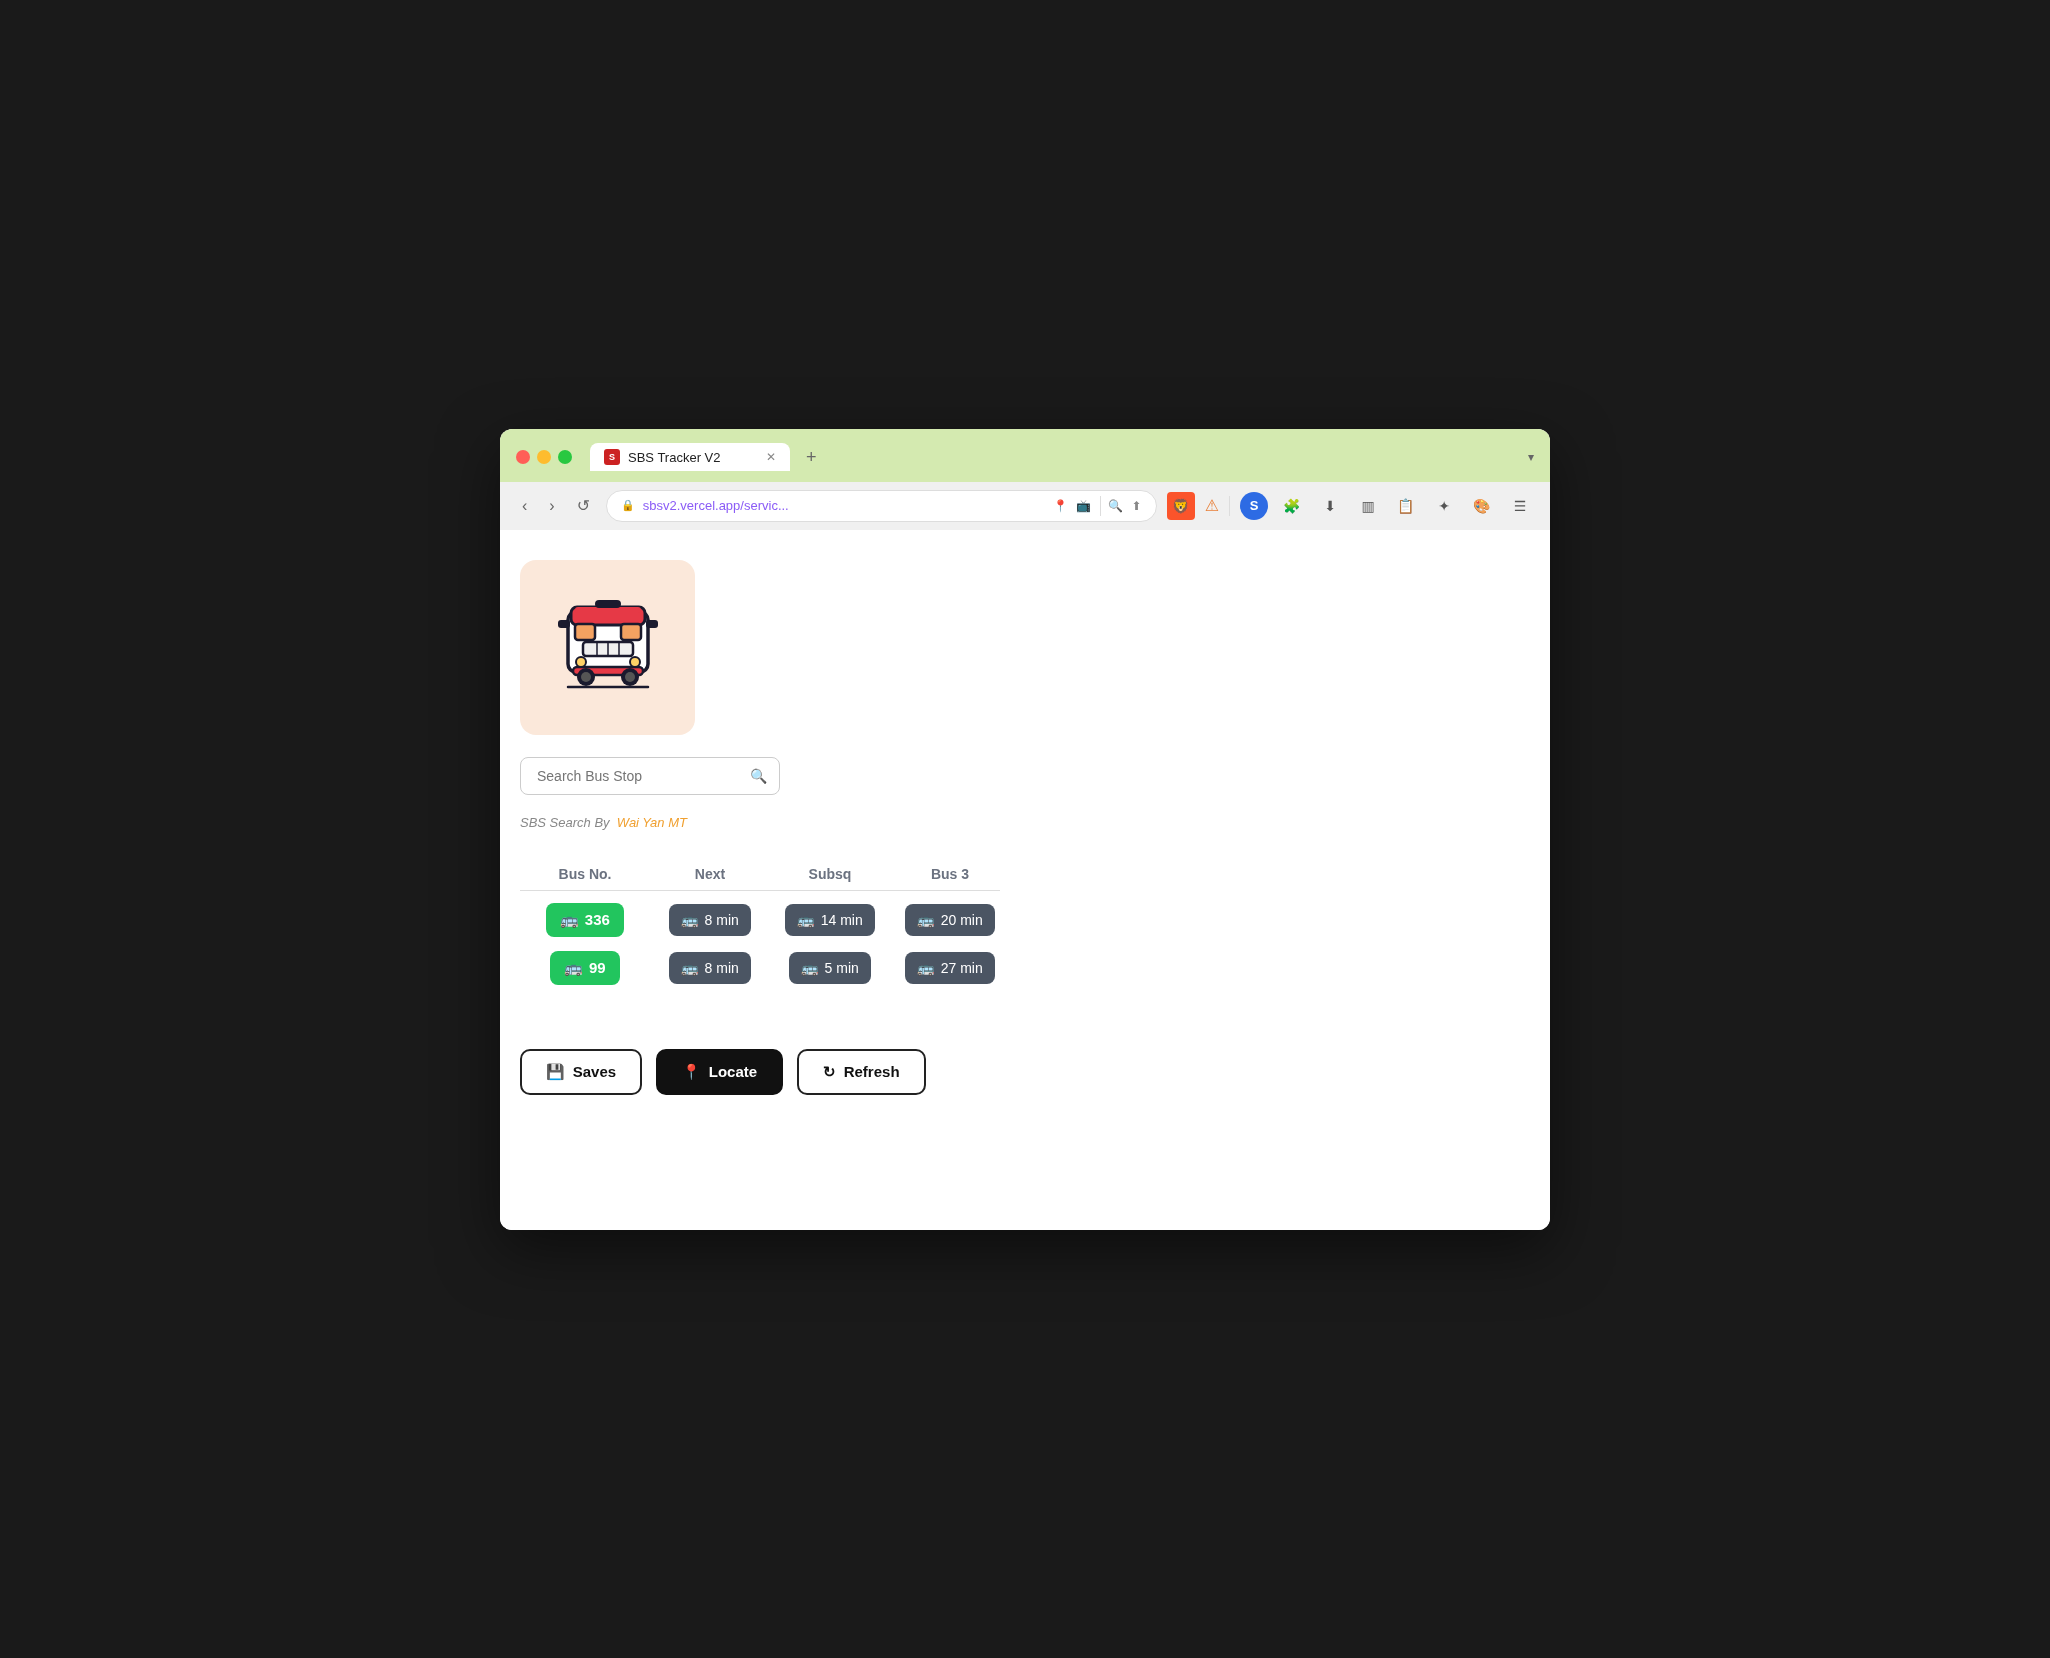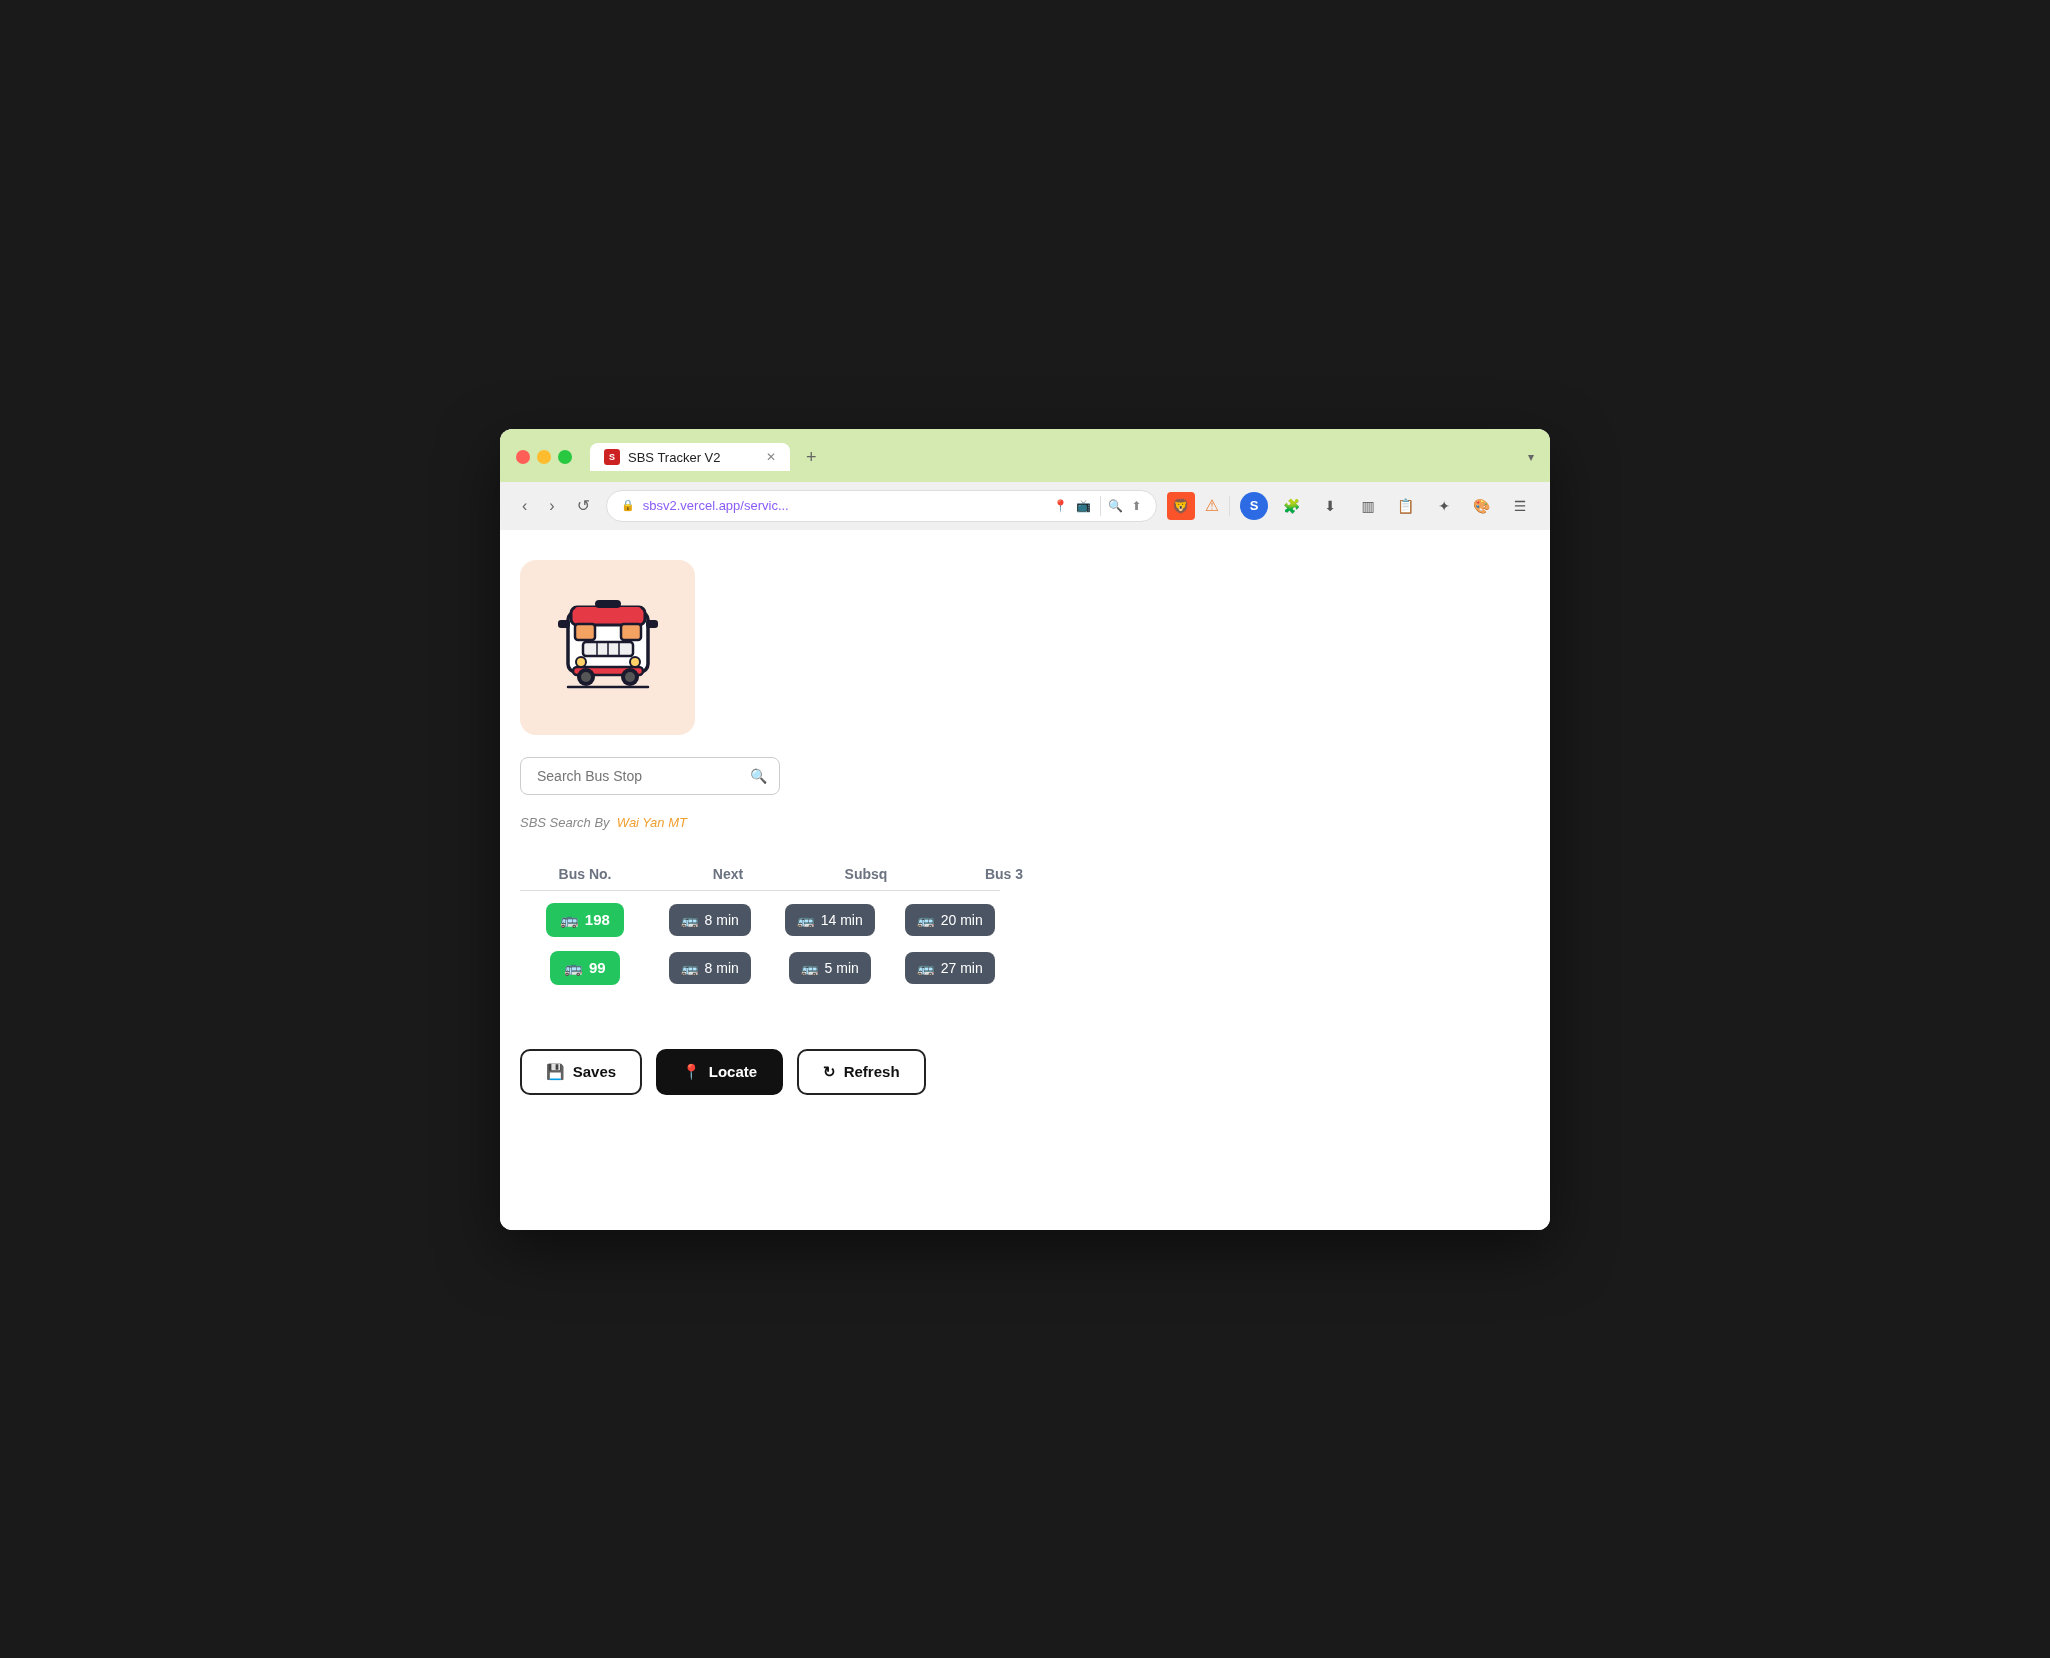--- a/index.html
+++ b/index.html
@@ -263,21 +263,20 @@
     .bus-table {
       width: 480px;
     }
 
     .bus-table-header {
       display: grid;
       grid-template-columns: 130px 120px 120px 120px;
       padding: 0 0 8px 0;
       border-bottom: 1px solid #ddd;
       margin-bottom: 12px;
-      gap: 18px;
     }
 
     .col-header {
       font-size: 14px;
       font-weight: 600;
       color: #6b7280;
       text-align: center;
     }
     .col-header:first-child { text-align: center; }
 
@@ -456,21 +455,21 @@
         <div class="col-header">Bus No.</div>
         <div class="col-header">Next</div>
         <div class="col-header">Subsq</div>
         <div class="col-header">Bus 3</div>
       </div>
 
       <div class="bus-row">
         <div style="display:flex;justify-content:center">
           <div class="bus-number-badge">
             <span>🚌</span>
-            <span>198</span>
+            <span>336</span>
           </div>
         </div>
         <div style="display:flex;justify-content:center">
           <div class="bus-time-badge">
             <span class="mini-bus-icon">🚌</span>
             <span>8 min</span>
           </div>
         </div>
         <div style="display:flex;justify-content:center">
           <div class="bus-time-badge">

